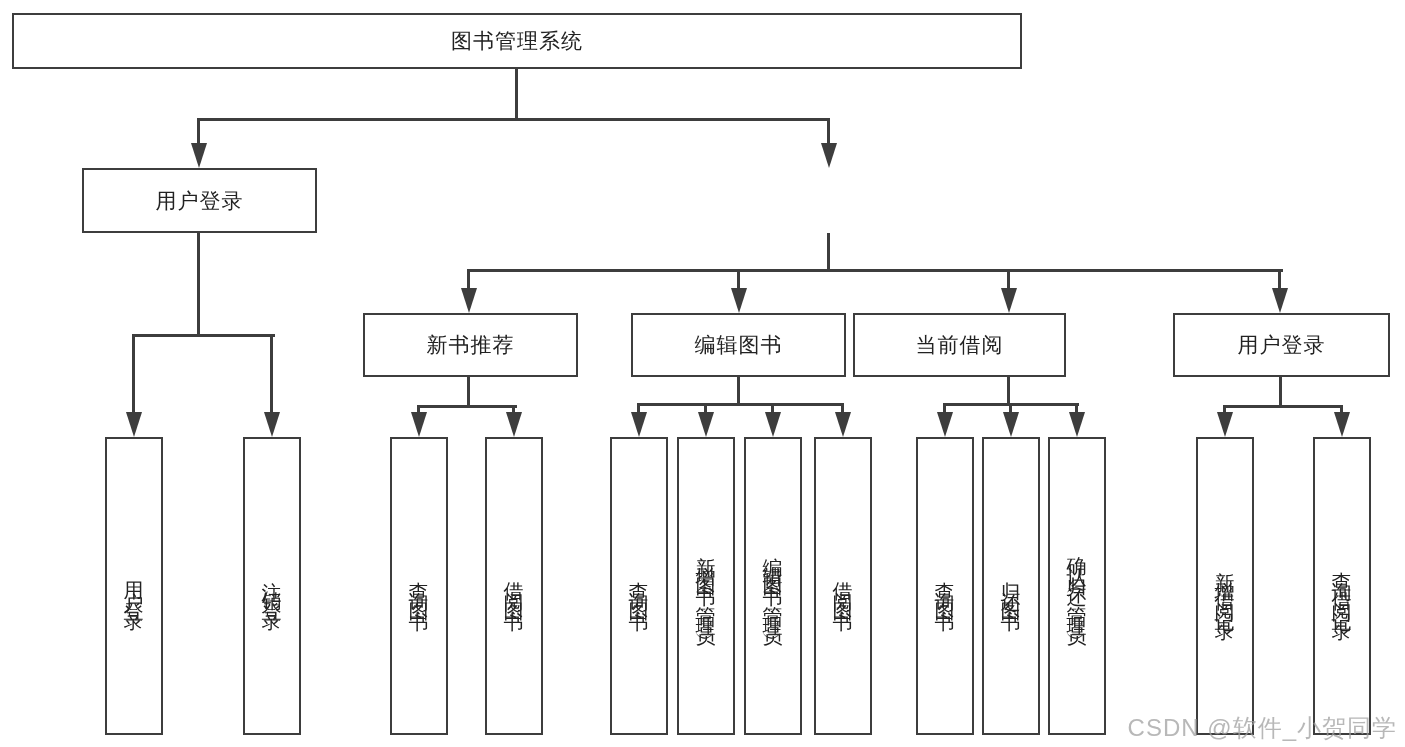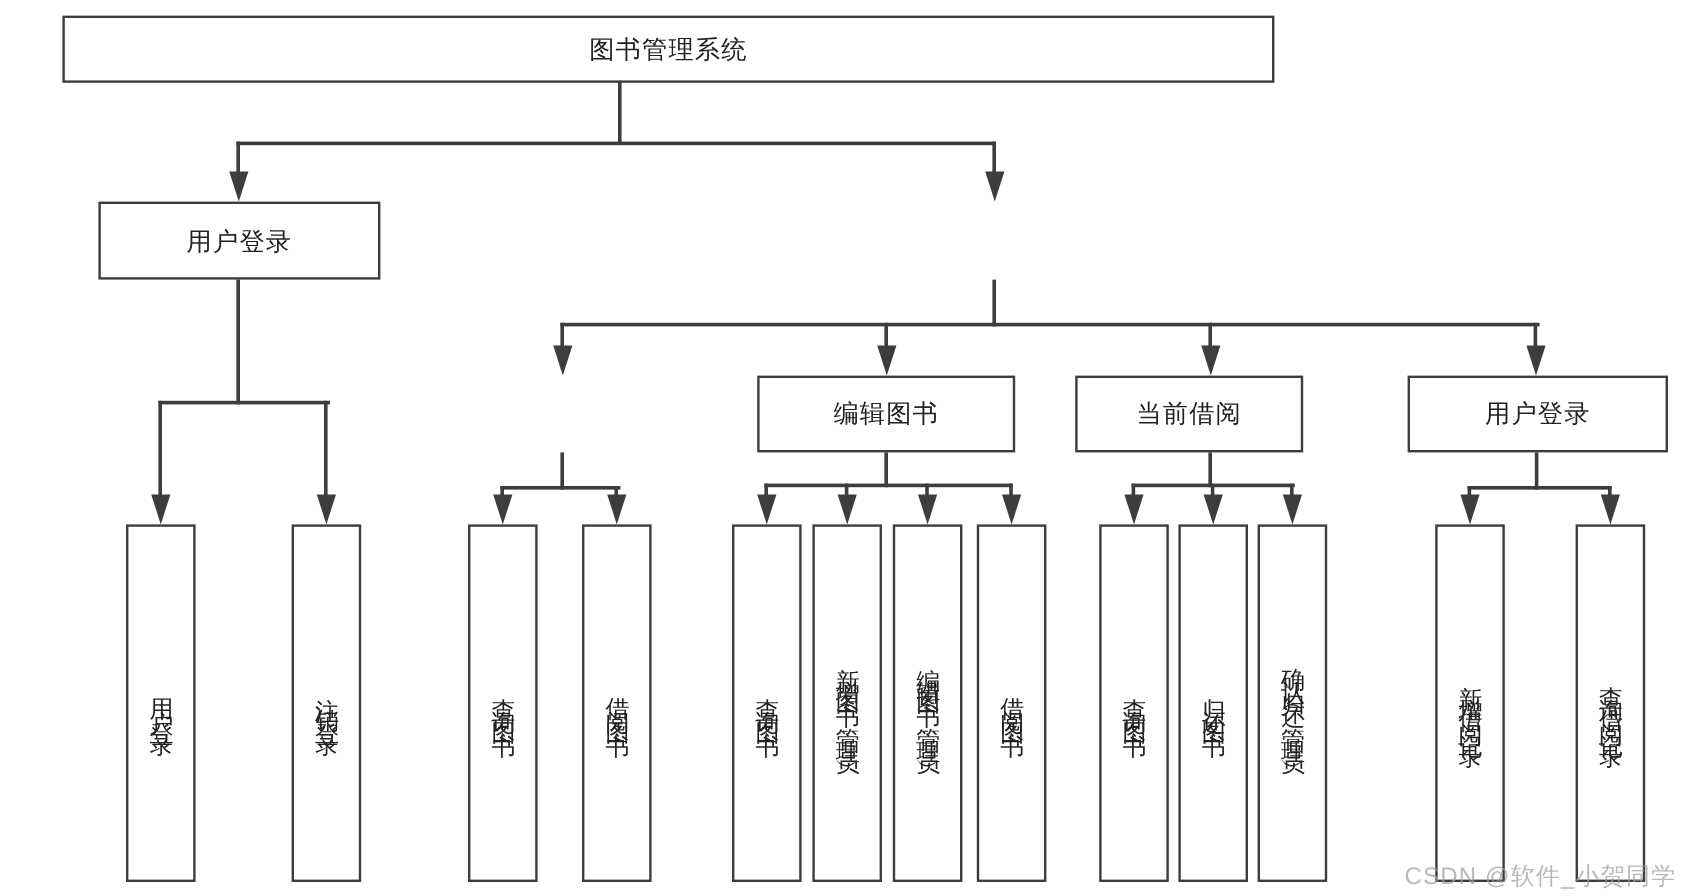--- a/index.html
+++ b/index.html
@@ -21,30 +21,30 @@
   }
   .vline{position:absolute;width:3px;background:#3d3d3d;}
   .hline{position:absolute;height:3px;background:#3d3d3d;}
   .arrow{
     position:absolute;width:0;height:0;
     border-left:8px solid transparent;border-right:8px solid transparent;
     border-top:25px solid #3d3d3d;
   }
   .watermark{
     position:absolute;right:8px;bottom:3px;
-    font-size:20px;color:rgba(160,160,160,0.75);
+    font-size:24px;color:rgba(160,160,160,0.75);
     letter-spacing:1px;white-space:nowrap;
   }
 </style>
 </head>
 <body>
 
 <div class="canvas">
 
-  <div class="box" style="left:12px;top:13px;width:1010px;height:56px;margin-left:40px;">
+  <div class="box" style="left:12px;top:13px;width:1010px;height:56px;">
     <span>图书管理系统</span>
   </div>
 
   <div class="vline" style="left:515px;top:68px;height:51px;"></div>
   <div class="hline" style="left:197px;top:118px;width:633px;"></div>
   <div class="vline" style="left:197px;top:118px;height:28px;"></div>
   <div class="arrow" style="left:191px;top:143px;"></div>
   <div class="vline" style="left:827px;top:118px;height:28px;"></div>
   <div class="arrow" style="left:821px;top:143px;"></div>
 
@@ -63,24 +63,27 @@
   <div class="hline" style="left:467px;top:269px;width:816px;"></div>
   <div class="vline" style="left:467px;top:269px;height:22px;"></div>
   <div class="arrow" style="left:461px;top:288px;"></div>
   <div class="vline" style="left:737px;top:269px;height:22px;"></div>
   <div class="arrow" style="left:731px;top:288px;"></div>
   <div class="vline" style="left:1007px;top:269px;height:22px;"></div>
   <div class="arrow" style="left:1001px;top:288px;"></div>
   <div class="vline" style="left:1278px;top:269px;height:22px;"></div>
   <div class="arrow" style="left:1272px;top:288px;"></div>
 
+  <div class="box" style="left:363px;top:313px;width:215px;height:64px;">
+    <span>新书推荐</span>
+  </div>
   <div class="box" style="left:631px;top:313px;width:215px;height:64px;">
     <span>编辑图书</span>
   </div>
-  <div class="box" style="left:896px;top:313px;width:190px;height:64px;">
+  <div class="box" style="left:853px;top:313px;width:213px;height:64px;">
     <span>当前借阅</span>
   </div>
   <div class="box" style="left:1173px;top:313px;width:217px;height:64px;">
     <span>用户登录</span>
   </div>
 
   <div class="vline" style="left:467px;top:377px;height:31px;"></div>
   <div class="hline" style="left:417px;top:405px;width:100px;"></div>
   <div class="vline" style="left:417px;top:405px;height:10px;"></div>
   <div class="arrow" style="left:411px;top:412px;"></div>

